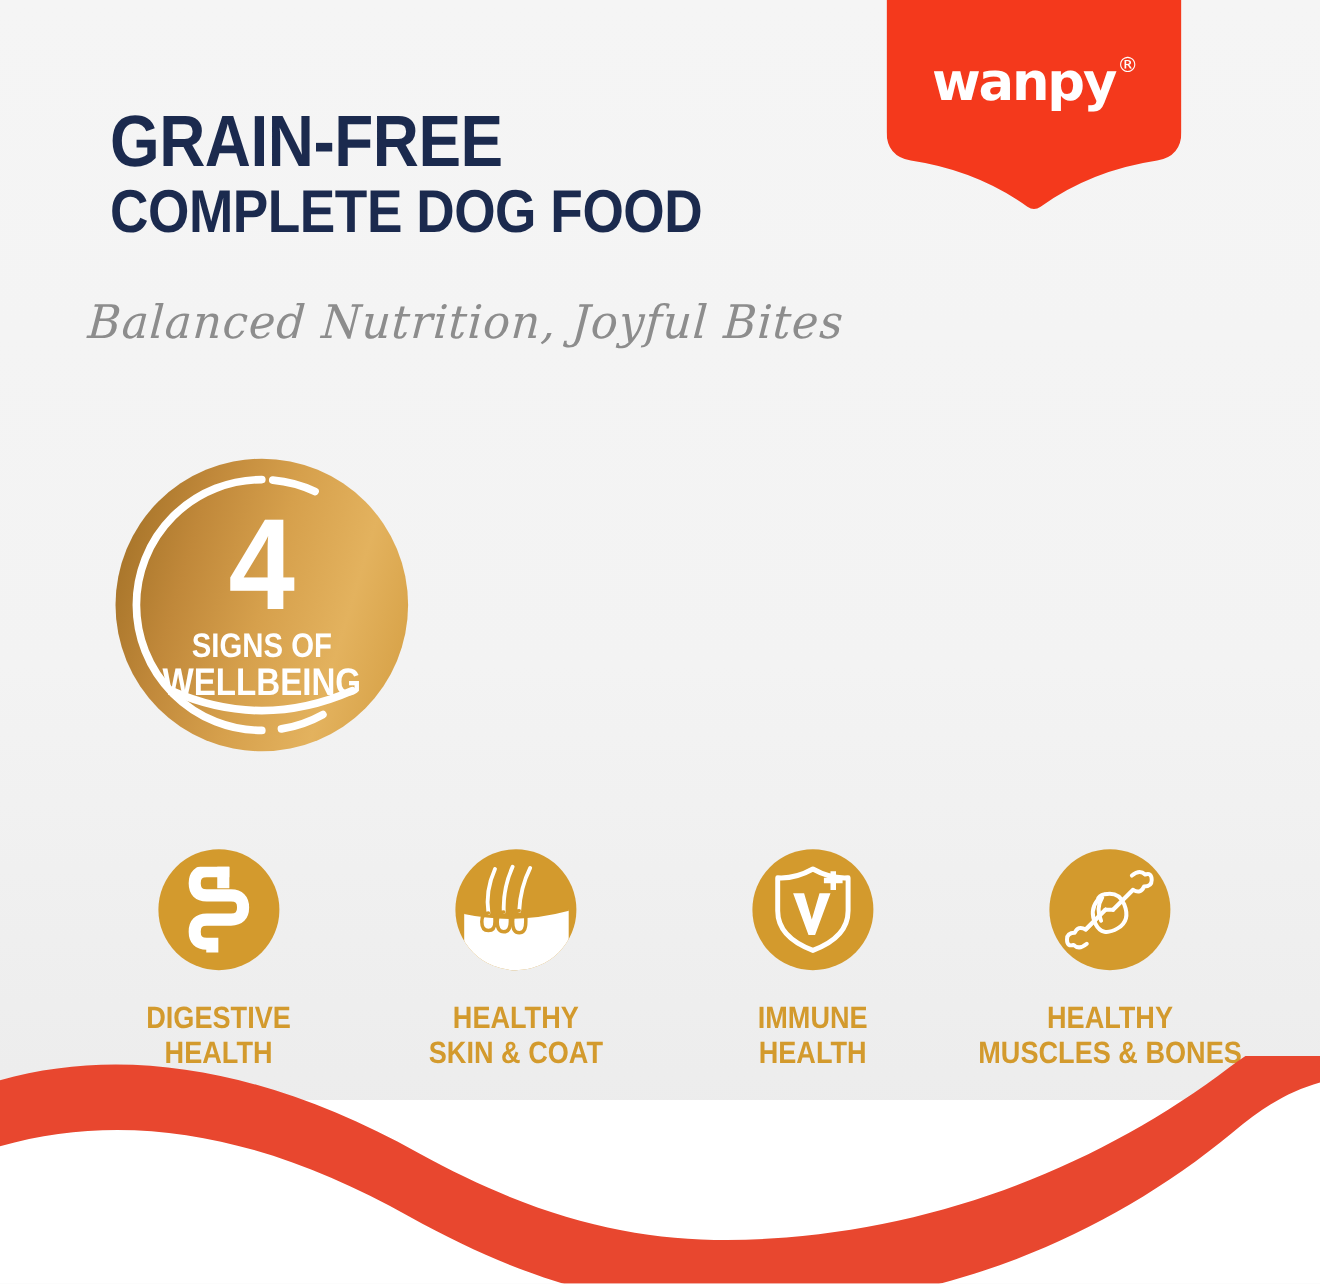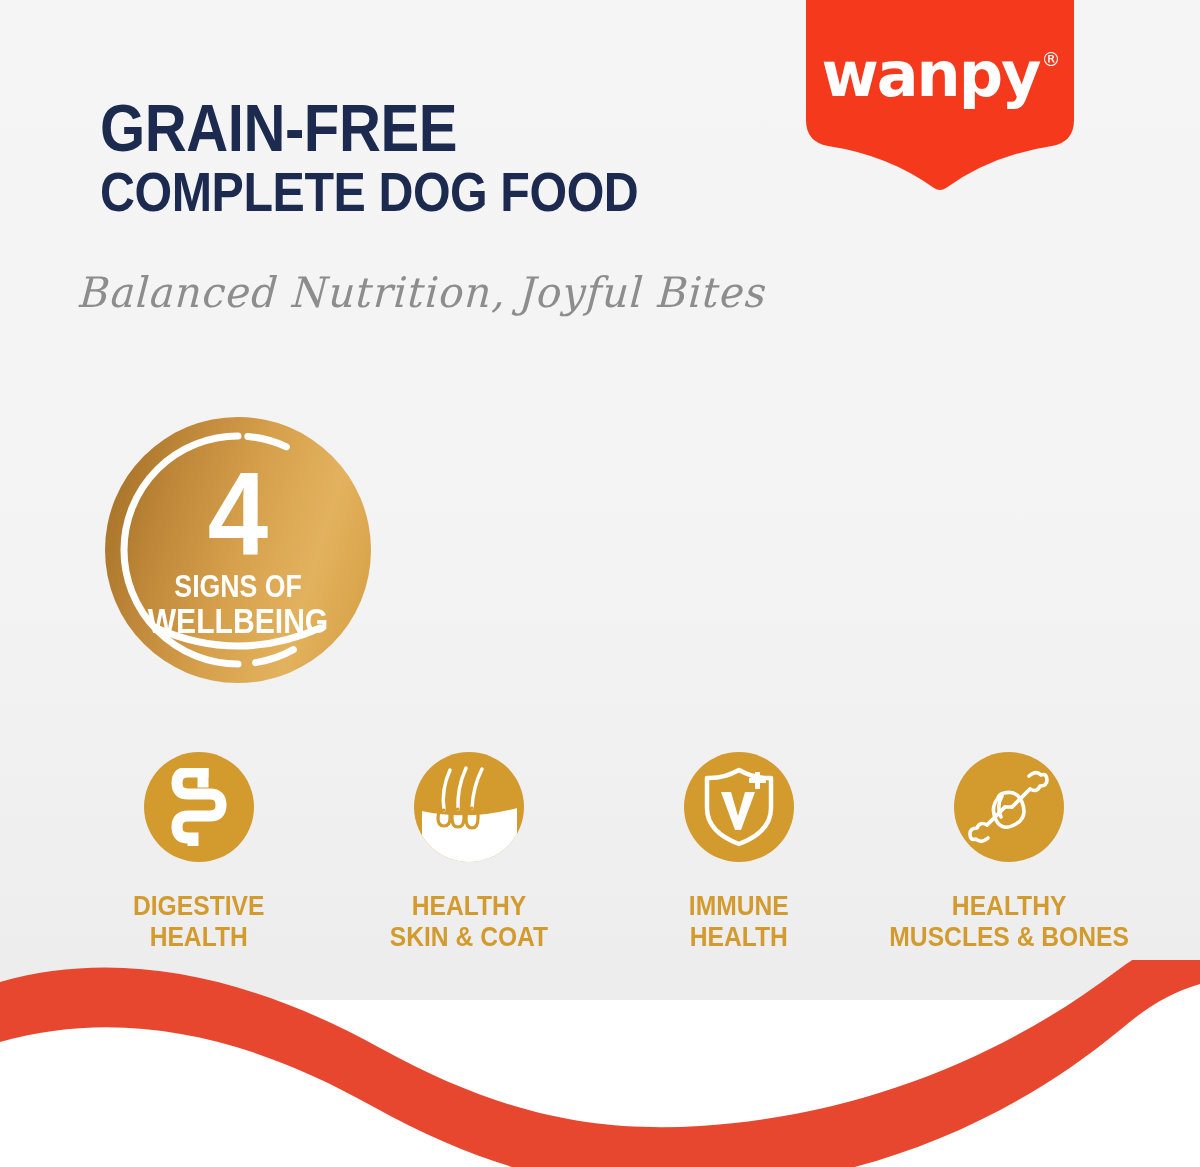--- a/index.html
+++ b/index.html
@@ -53,21 +53,21 @@
     width: 268px;
     height: 150px;
     display: flex;
     align-items: center;
     justify-content: center;
     pointer-events: none;
   }
   .brand-text {
     font-family: "DejaVu Sans", sans-serif;
     font-weight: 700;
-    font-size: 62px;
+    font-size: 48px;
     letter-spacing: -2px;
     color: #ffffff;
     line-height: 1;
   }
   .brand-reg {
     font-family: "DejaVu Sans", sans-serif;
     font-size: 19px;
     color: #ffffff;
     vertical-align: super;
     position: relative;
@@ -182,21 +182,21 @@
     transform-origin: left top;
     margin-top: 17px;
     white-space: nowrap;
     width: 112%;
   }
 
   
   .benefits {
     position: absolute;
     left: 64px;
-    top: 752px;
+    top: 772px;
     width: 1080px;
     display: flex;
     justify-content: space-between;
     align-items: flex-start;
   }
   .benefit {
     width: 270px;
     display: flex;
     flex-direction: column;
     align-items: center;

